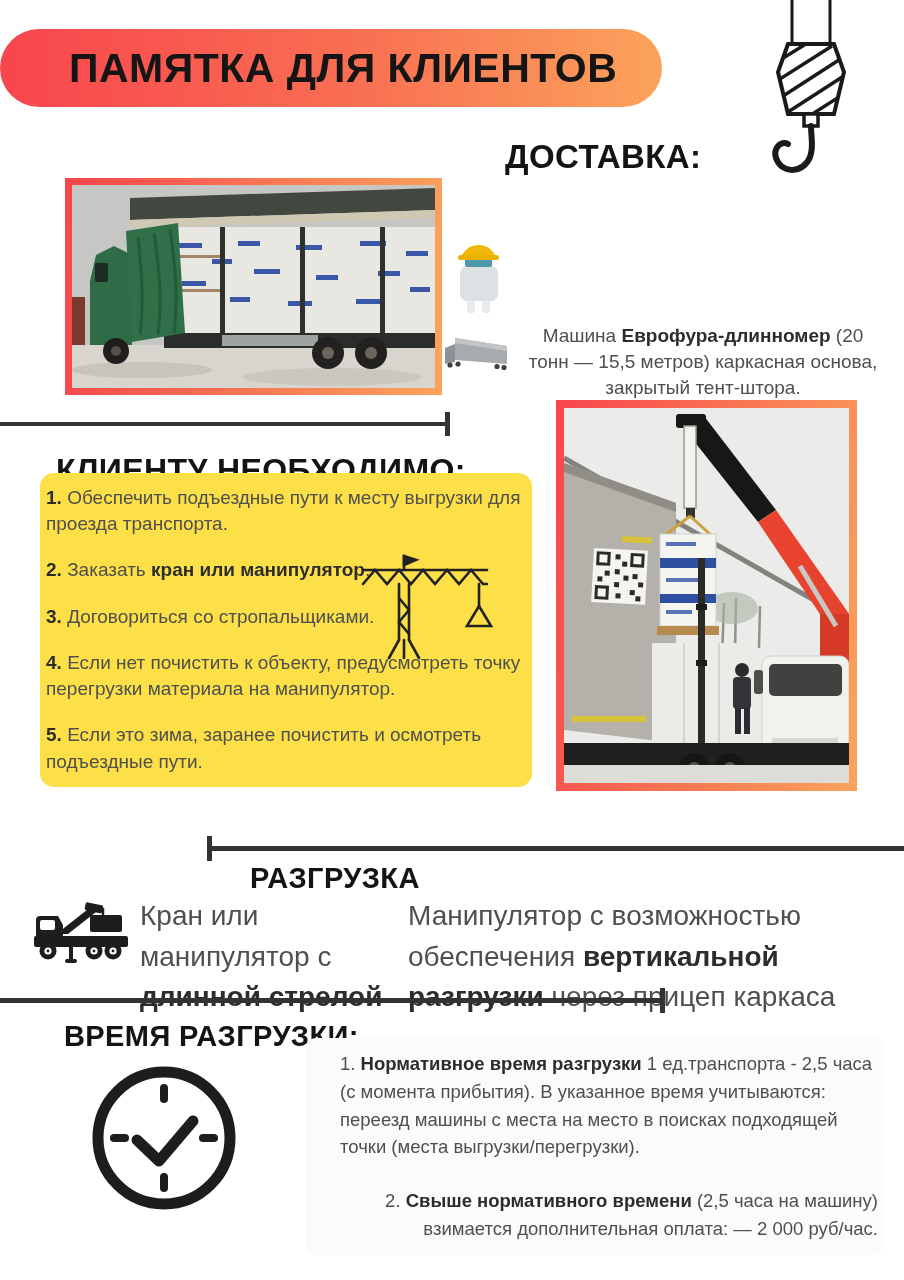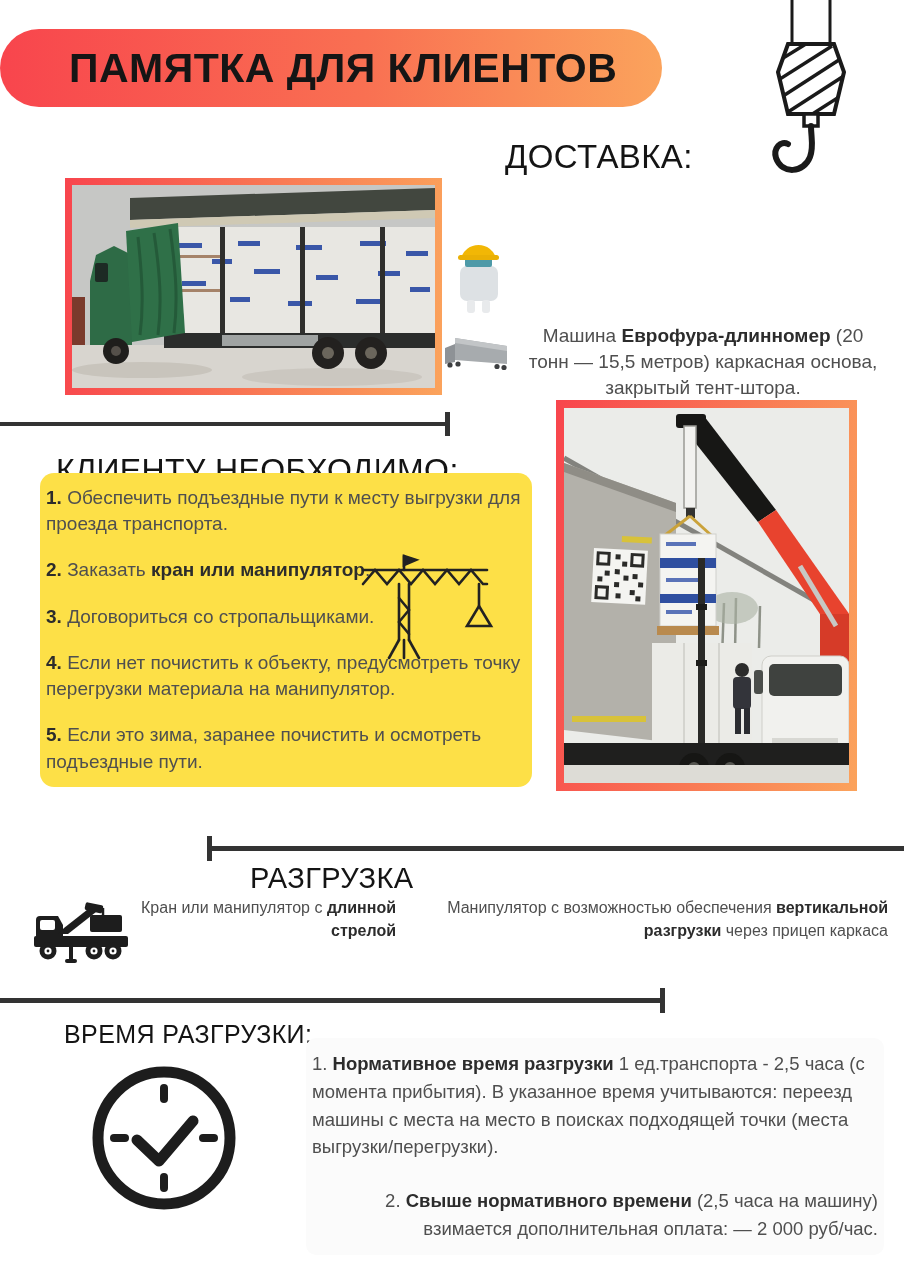--- a/index.html
+++ b/index.html
@@ -6,38 +6,38 @@
   html,body { background:#ffffff; }
   body { font-family:"Liberation Sans", sans-serif; }
   #page {
     position:relative; width:904px; height:1280px; margin:0 auto;
     background:#ffffff; overflow:hidden; color:#4f4f4f;
   }
   .abs { position:absolute; }
   .h1 {
     font-size:41px; font-weight:800; color:#151515; letter-spacing:.5px;
   }
-  .h2 { font-size:32px; font-weight:400; color:#141414; letter-spacing:.4px; }
+  .h2 { font-size:32px; font-weight:700; color:#141414; letter-spacing:.4px; }
   .body-text { font-size:19px; line-height:1.38; color:#4f4f4f; }
   .body-text b, .time-text b, .opt b { font-weight:700; color:#2c2c2c; }
   .pill {
     display:flex; align-items:center; padding-left:69px;
     border-radius:42px;
     background:linear-gradient(90deg,#f8454d 0%,#f97052 55%,#fba35c 100%);
   }
   .photo-frame {
     padding:7px; background:linear-gradient(95deg,#f8454d 0%,#f97a54 55%,#fba35c 100%);
   }
   .photo-frame .inner { width:100%; height:100%; overflow:hidden; background:#cfcfcd; }
   .divider { background:#333333; }
   .list-item { margin-bottom:20px; }
   .list-item:last-child { margin-bottom:0; }
-  .opt { font-size:16px; line-height:1.45; text-align:right; color:#4f4f4f; }
+  .opt { font-size:28px; line-height:1.45; text-align:left; color:#4f4f4f; }
   .time-text { font-size:18.5px; line-height:1.5; color:#4f4f4f; }
-  .time-text p { margin-bottom:26px; }
+  .time-text p { margin-bottom:26px;margin-left:28px; }
   .time-text p:last-child { margin-bottom:0;text-align:right; }
   svg { display:block; }
 </style>
 </head>
 <body>
 
 <div id="page">
 
   <div class="abs pill" style="left:0; top:29px; width:662px; height:78px;">
     <span class="h1">ПАМЯТКА ДЛЯ КЛИЕНТОВ</span>
@@ -302,21 +302,21 @@
       </g>
     </svg>
   </div>
 
   <div class="abs opt" style="left:140px; top:896px; width:256px;"><span>Кран или манипулятор с </span><b>длинной стрелой</b></div>
   <div class="abs opt" style="left:408px; top:896px; width:480px;"><span>Манипулятор с возможностью обеспечения </span><b>вертикальной разгрузки</b><span> через прицеп каркаса</span></div>
 
   <div class="abs divider" style="left:0; top:998px; width:663px; height:5px;"></div>
   <div class="abs divider" style="left:660px; top:988px; width:5px; height:25px;"></div>
 
-  <div class="abs h2" style="left:64px; top:1020px; font-size:25px;">ВРЕМЯ РАЗГРУЗКИ:</div>
+  <div class="abs h2" style="left:64px; top:1020px; font-size:29px;">ВРЕМЯ РАЗГРУЗКИ:</div>
 
   <div class="abs" style="left:88px; top:1062px; width:152px; height:152px;">
     <svg width="152" height="152" viewBox="0 0 152 152">
       <circle cx="76" cy="76" r="66" fill="#ffffff" stroke="#1d1d1d" stroke-width="11"></circle>
       <g fill="#1d1d1d">
         <rect x="72" y="22" width="8" height="19" rx="4"></rect>
         <rect x="72" y="111" width="8" height="19" rx="4"></rect>
         <rect x="22" y="72" width="19" height="8" rx="4"></rect>
         <rect x="111" y="72" width="19" height="8" rx="4"></rect>
       </g>

